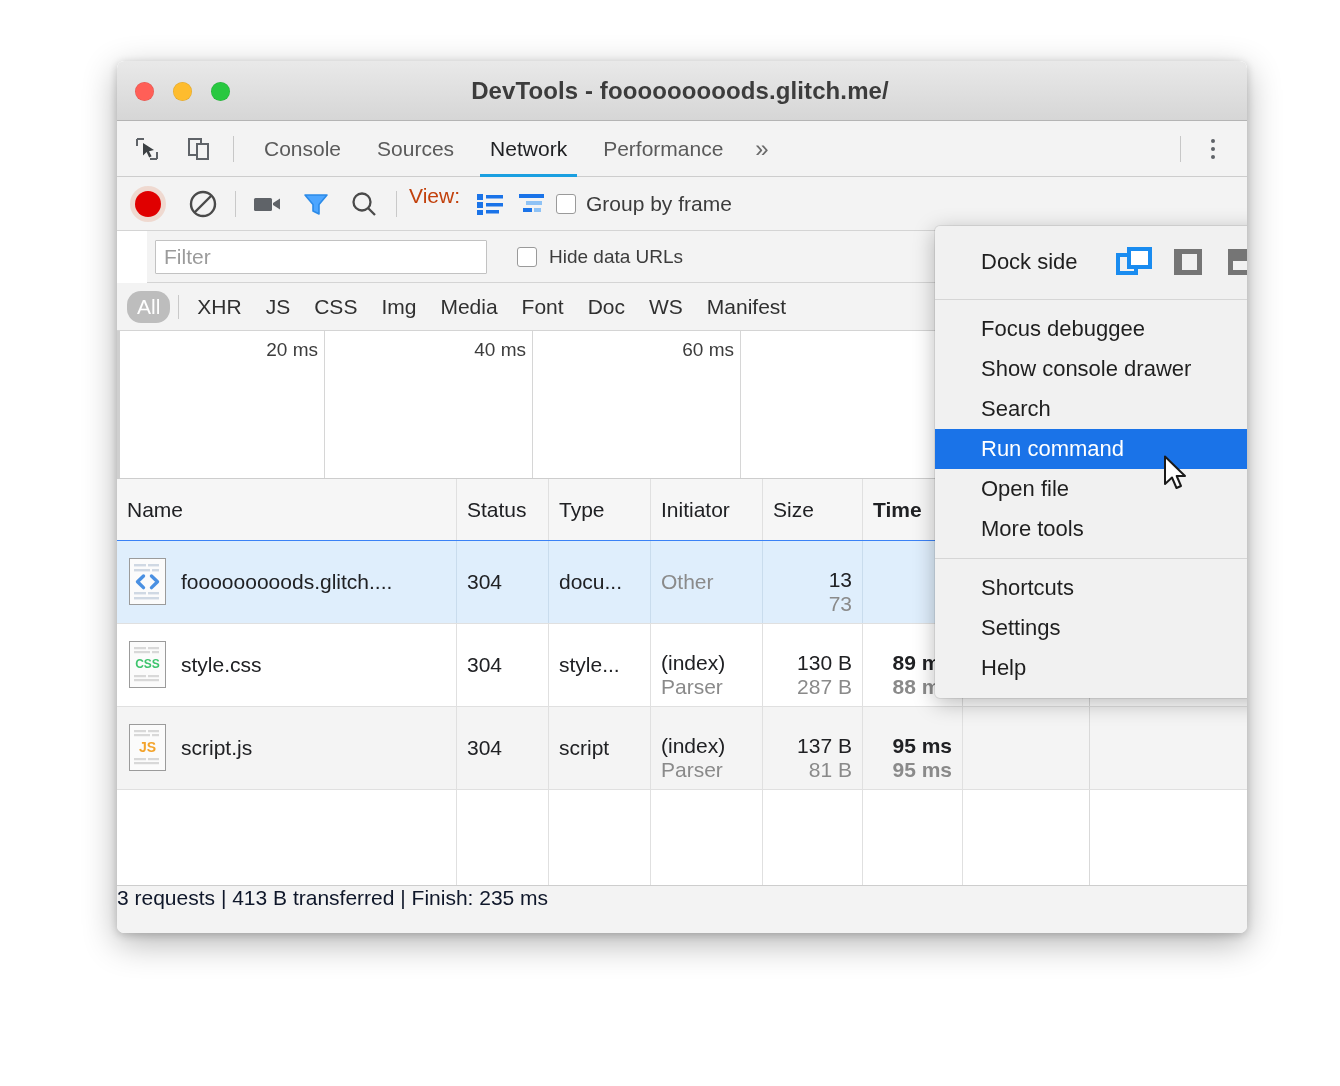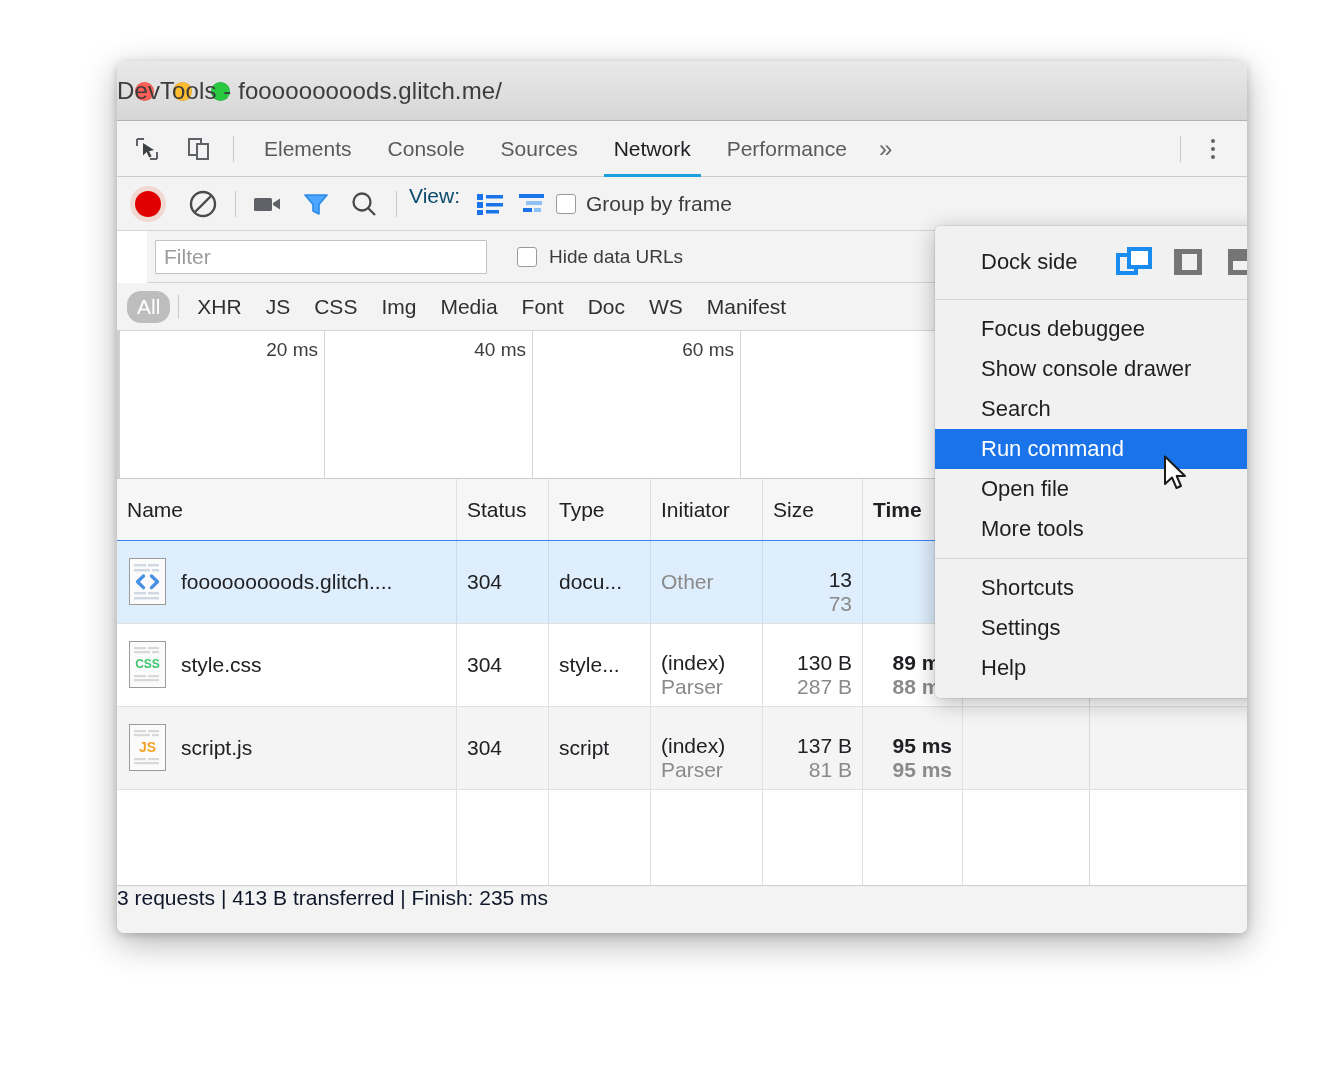--- a/index.html
+++ b/index.html
@@ -31,23 +31,24 @@
   }
   .traffic {
     position: absolute; top: 21px;
     width: 19px; height: 19px; border-radius: 50%;
   }
   .traffic.red    { left: 18px;  background: #ff5f57; box-shadow: inset 0 0 0 0.5px rgba(0,0,0,.12); }
   .traffic.yellow { left: 56px;  background: #febc2e; box-shadow: inset 0 0 0 0.5px rgba(0,0,0,.12); }
   .traffic.green  { left: 94px;  background: #28c840; box-shadow: inset 0 0 0 0.5px rgba(0,0,0,.12); }
   #window-title {
     position: absolute; left: 0; right: 4px; top: 16px;
-    text-align: left;
+    text-align: center;
     font-size: 24px; color: #3c3c3c;
     letter-spacing: .1px;
+    font-weight: bold;
   }
 
   
   #tabstrip {
     position: relative;
     height: 56px;
     background: #f3f3f3;
     border-bottom: 1px solid #cdcdcd;
     display: flex; align-items: center;
   }
@@ -94,21 +95,21 @@
     overflow: hidden;
   }
   #recdot {
     width: 26px; height: 26px; border-radius: 50%;
     background: #e00000;
     box-shadow: 0 0 0 5px rgba(230,150,120,0.28);
     margin-left: 6px;
   }
   .nt-icon { width: 48px; display:flex; align-items:center; justify-content:center; }
   .nt-sep { width:1px; height: 26px; background:#c9c9c9; margin: 0 8px; }
-  #viewlabel { font-size: 21px; color: #0c4a6e; margin: 0 10px 15px 4px; }
+  #viewlabel { font-size: 21px; color: #c2410c; margin: 0 10px 15px 4px; }
   .cbx {
     width: 20px; height: 20px; border: 1.6px solid #9a9a9a; border-radius: 3px;
     background: #fff; flex: none;
   }
   #groupframes { font-size: 21px; color: #3c3c3c; margin-left: 10px; white-space: nowrap; }
 
   
   #filterbar {
     position: relative;
     height: 52px;
@@ -276,21 +277,20 @@
       </svg>
     </div>
     <div class="tb-icon">
       <svg width="26" height="26" viewBox="0 0 26 26">
         <rect x="3" y="3" width="12" height="16" stroke="#5f6368" stroke-width="2" fill="none"></rect>
         <rect x="11" y="8" width="11" height="15" stroke="#5f6368" stroke-width="2" fill="#f3f3f3"></rect>
       </svg>
     </div>
     <div class="tb-sep"></div>
 
-    <div class="tab">Elements</div>
     <div class="tab">Console</div>
     <div class="tab">Sources</div>
     <div class="tab active">Network</div>
     <div class="tab">Performance</div>
     <div class="tab chev">»</div>
 
     <div id="kebab">
       <i></i>
         <i></i>
         <i></i>

